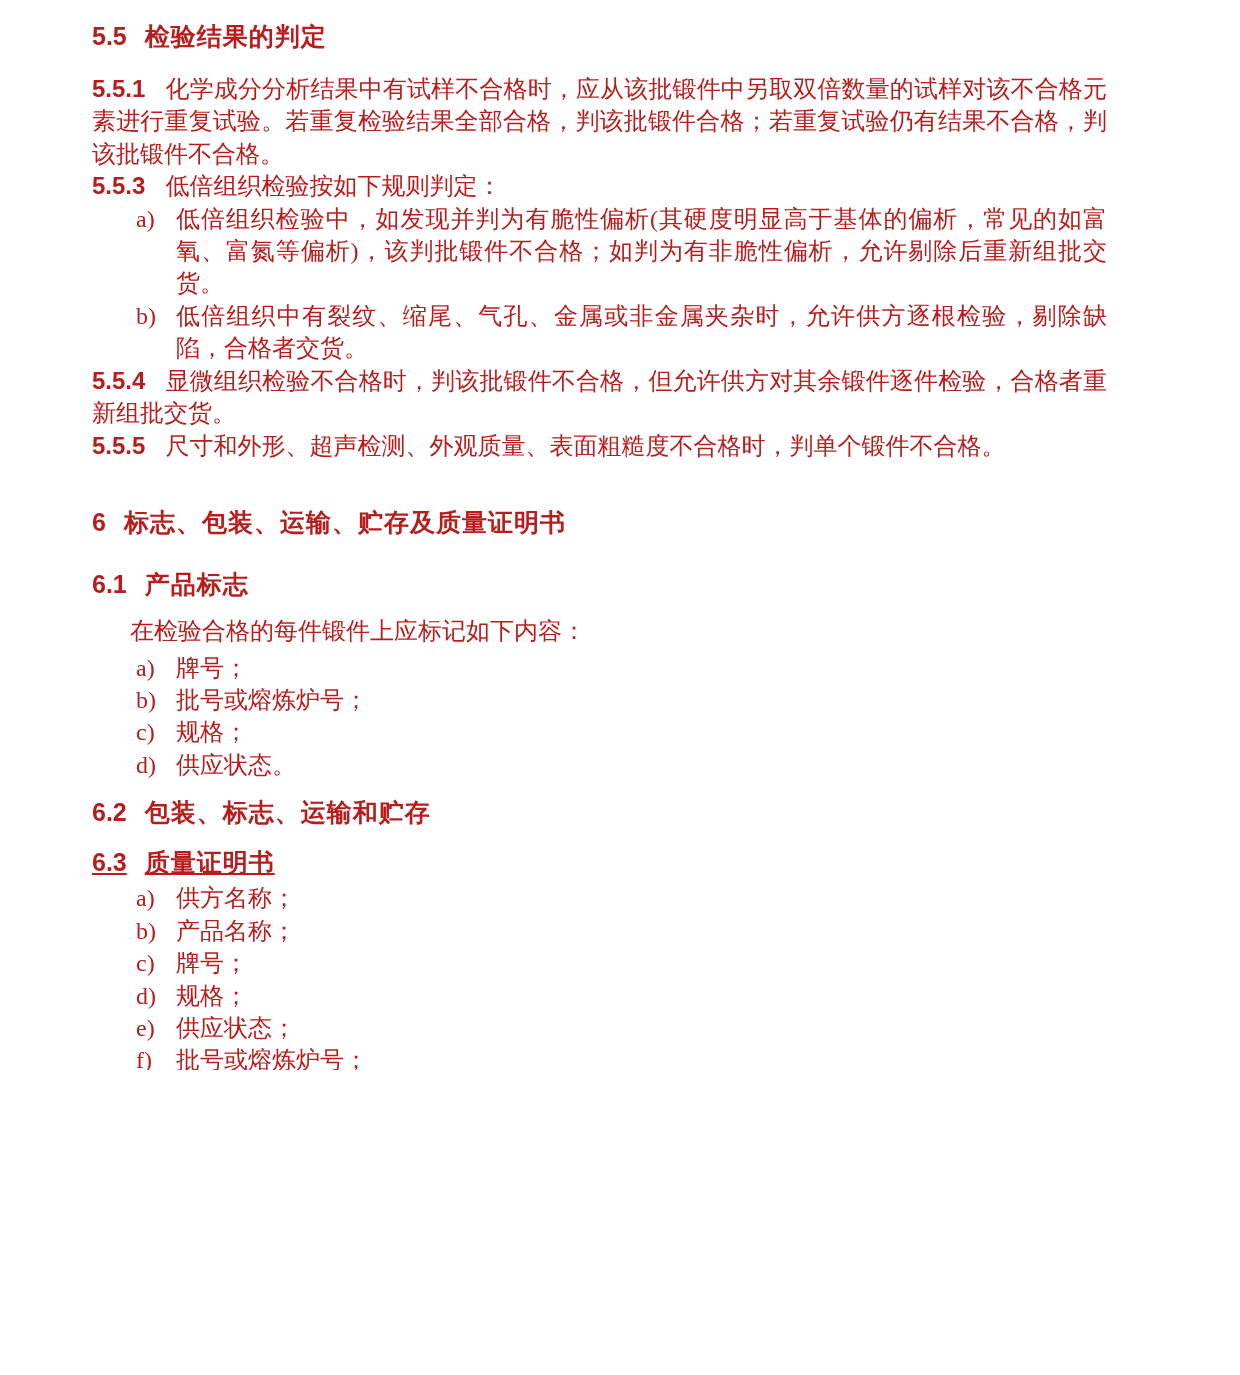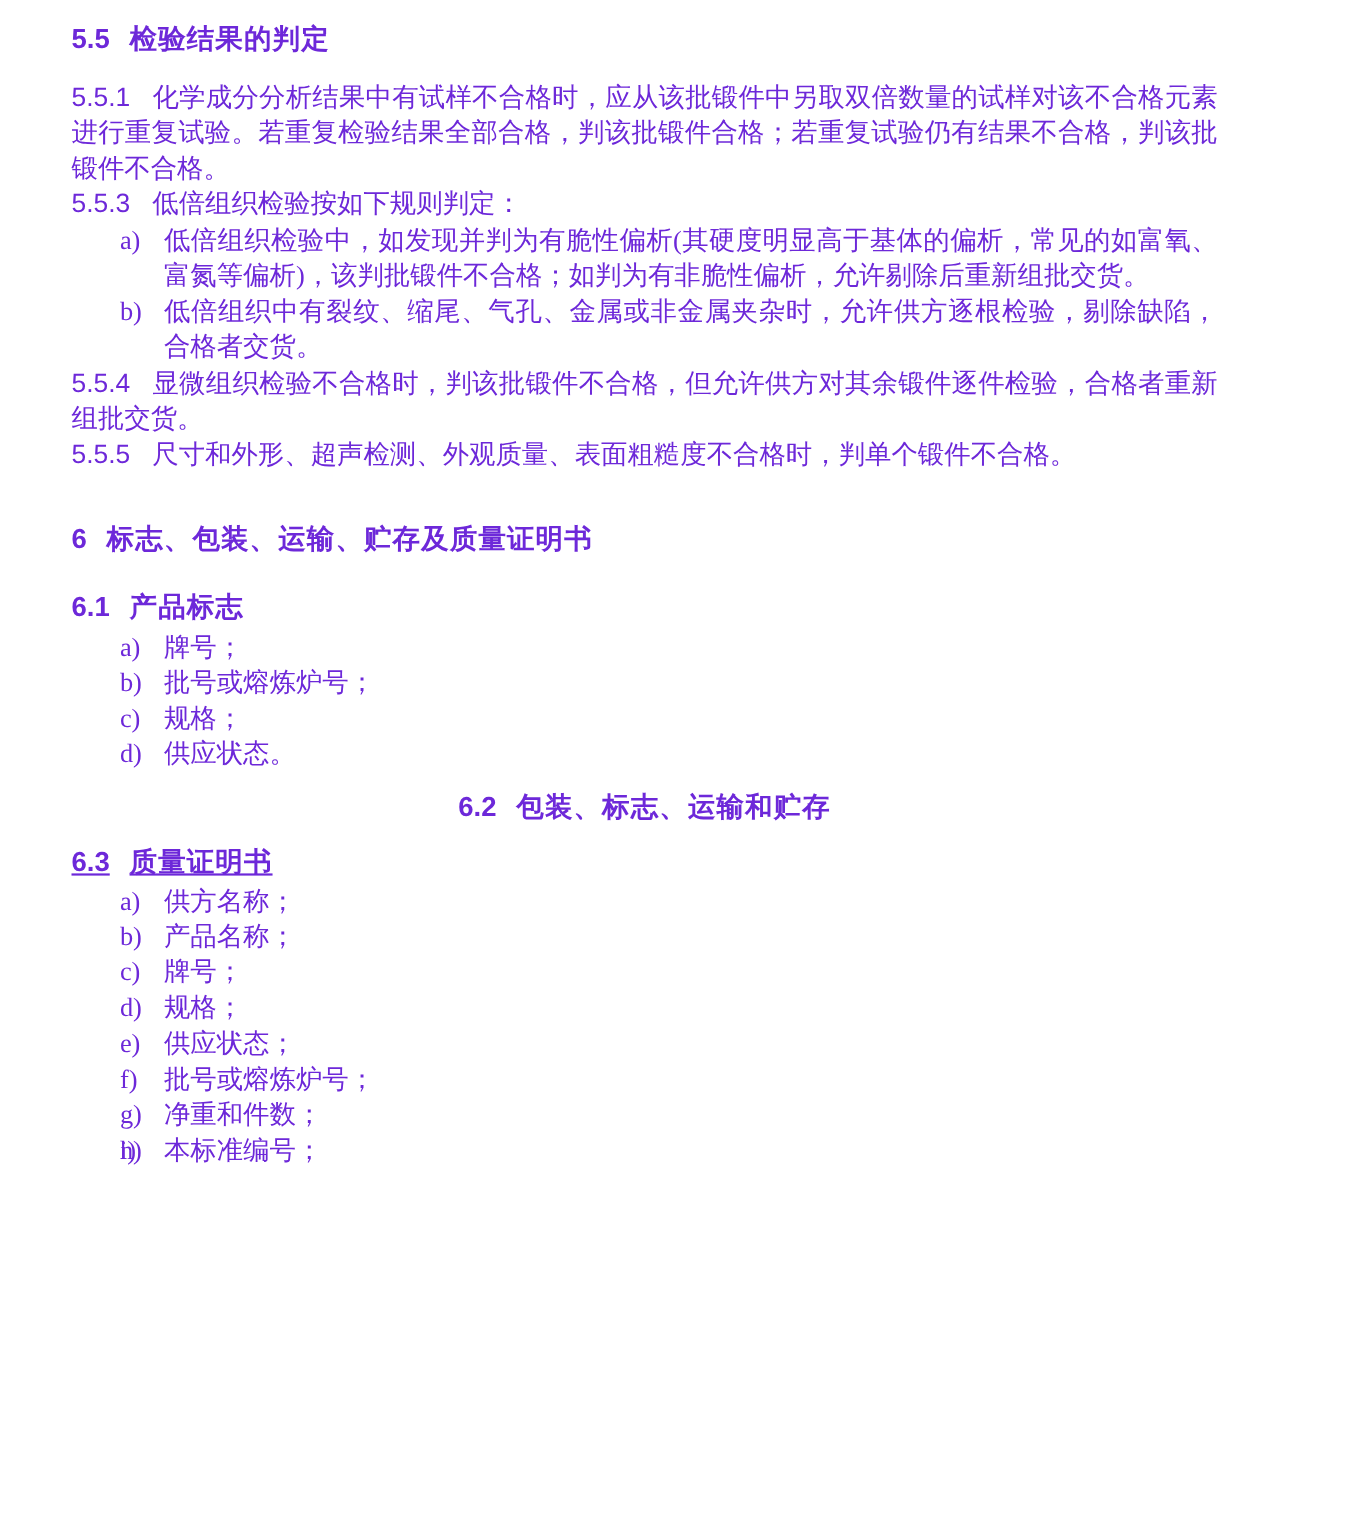--- a/index.html
+++ b/index.html
@@ -6,50 +6,50 @@
     margin: 0;
     padding: 0;
     background: #ffffff;
   }
   .page {
     position: relative;
     box-sizing: border-box;
     width: 1240px;
     height: 1070px;
     background: #ffffff;
-    color: #6d28d9;
+    color: #b91c1c;
     font-family: "Liberation Serif", "DejaVu Serif", serif;
     font-size: 24px;
-    padding: 20px 133px 0 65px;
+    padding: 20px 133px 0 92px;
     overflow: hidden;
   }
   
   .sec-h {
     font-family: "Liberation Sans", "DejaVu Sans", sans-serif;
     font-weight: bold;
     font-size: 25px;
     line-height: 33px;
     letter-spacing: 1px;
     margin: 0;
   }
   .sec-h .sec-num { margin-right: 18px; letter-spacing: 0; }
   .h55 { margin: 0 0 20px 0; }
   .h6  { margin-top: 44px; }
   .h61 { margin-top: 29px; }
-  .h62 { margin-top: 15px; text-align: center; }
+  .h62 { margin-top: 15px; }
   .h63 { margin-top: 17px; text-decoration: underline; }
   
   .flow { line-height: 32.4px; }
   .clause {
     margin: 0;
     text-align: justify;
   }
   .clause .cnum {
     font-family: "Liberation Sans", "DejaVu Sans", sans-serif;
-    font-weight: normal;
+    font-weight: bold;
     margin-right: 20px;
   }
   .min3 { min-height: 97px; }
   .min2 { min-height: 65px; }
   
   .hang {
     position: relative;
     padding-left: 84px;
     text-align: justify;
   }
@@ -102,20 +102,21 @@
 
   <div class="sec-h h6">
     <span class="sec-num">6</span><span>标志、包装、运输、贮存及质量证明书</span>
   </div>
 
   <div class="sec-h h61">
     <span class="sec-num">6.1</span><span>产品标志</span>
   </div>
 
   <div class="flow">
+    <p class="para p61">在检验合格的每件锻件上应标记如下内容：</p>
     <div class="list61">
       <div class="hang">
         <span class="marker">a)</span><span>牌号；</span>
       </div>
       <div class="hang">
         <span class="marker">b)</span><span>批号或熔炼炉号；</span>
       </div>
       <div class="hang">
         <span class="marker">c)</span><span>规格；</span>
       </div>

